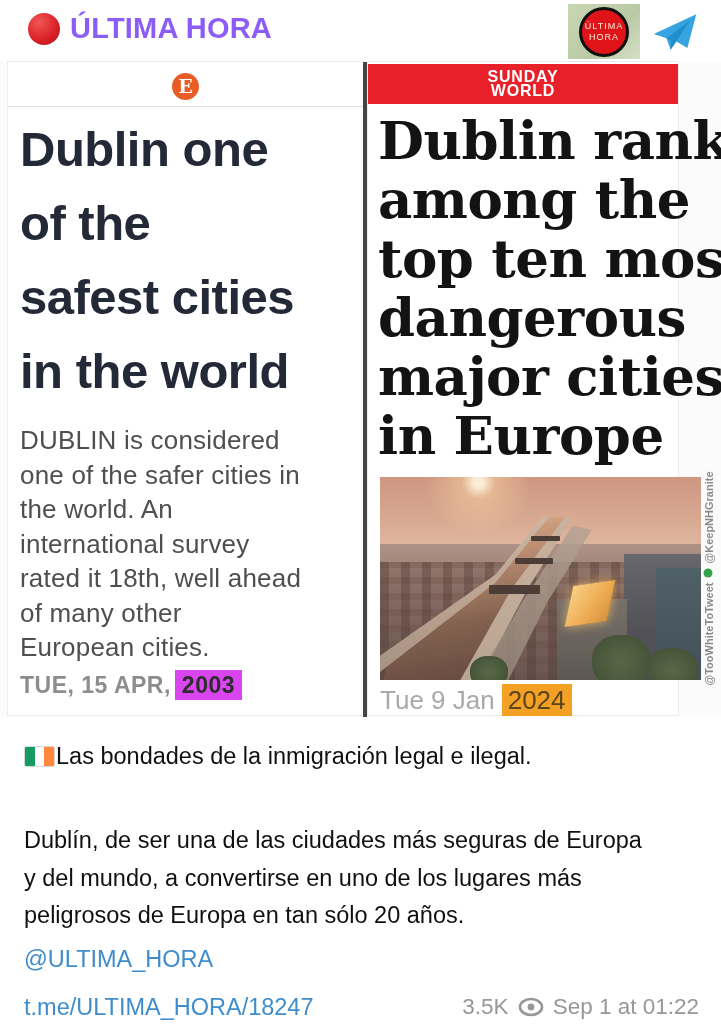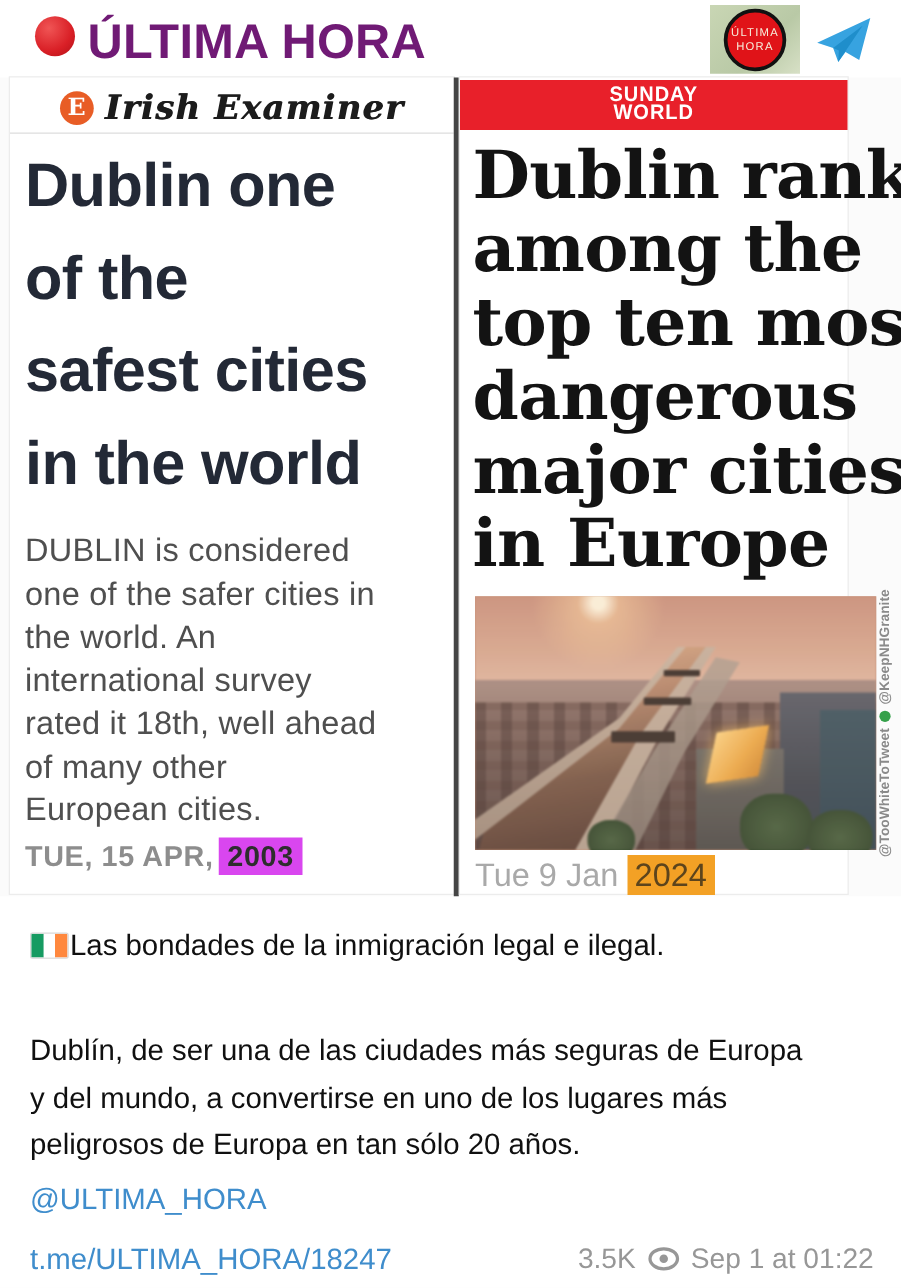--- a/index.html
+++ b/index.html
@@ -8,22 +8,22 @@
     position:relative; width:721px; height:1030px; background:#ffffff;
     font-family:"Liberation Sans", sans-serif; overflow:hidden;
   }
   
   .tg-header { position:absolute; left:0; top:0; width:721px; height:62px; background:#fff; }
   .red-dot {
     position:absolute; left:28px; top:13px; width:32px; height:32px; border-radius:50%;
     background:radial-gradient(circle at 35% 30%, #f05555, #d91f26 60%, #b01218);
   }
   .channel-name {
-    position:absolute; left:70px; top:12px; font-size:39px; font-weight:bold;
-    color:#701a75; letter-spacing:0.2px;
+    position:absolute; left:70px; top:12px; font-size:29px; font-weight:bold;
+    color:#8b5cf6; letter-spacing:0.2px;
   }
   .logo-box {
     position:absolute; left:568px; top:4px; width:72px; height:55px;
     background:linear-gradient(135deg,#c9d6b4,#b9c9a6 60%,#d7e0c6); display:flex; align-items:center; justify-content:center;
   }
   .logo-circle {
     width:50px; height:50px; border-radius:50%; background:#e01318; border:3px solid #111;
     display:flex; flex-direction:column; align-items:center; justify-content:center;
   }
   .logo-circle span { color:#f6efdc; font-size:9px; font-weight:normal; letter-spacing:1px; line-height:11px; }
@@ -137,21 +137,20 @@
       <path d="M25 1 L1 12.2 L8.2 14.6 L10.5 21 L13.8 16.4 L20 20 Z" fill="#37a3e0"></path>
       <path d="M8.2 14.6 L21.5 4.5 L10.5 21 L10.8 15.8 Z" fill="#1f8ecb"></path>
     </svg>
   </div>
 
   <div class="meme">
 
     <div class="panel-left">
       <div class="masthead">
         <div class="ie-logo">E</div>
-        <div class="ie-name">Irish Examiner</div>
       </div>
       <div class="masthead-rule"></div>
       <div class="hl-left">Dublin one
 of the
 safest cities
 in the world</div>
       <div class="body-left">DUBLIN is considered
 one of the safer cities in
 the world. An
 international survey

